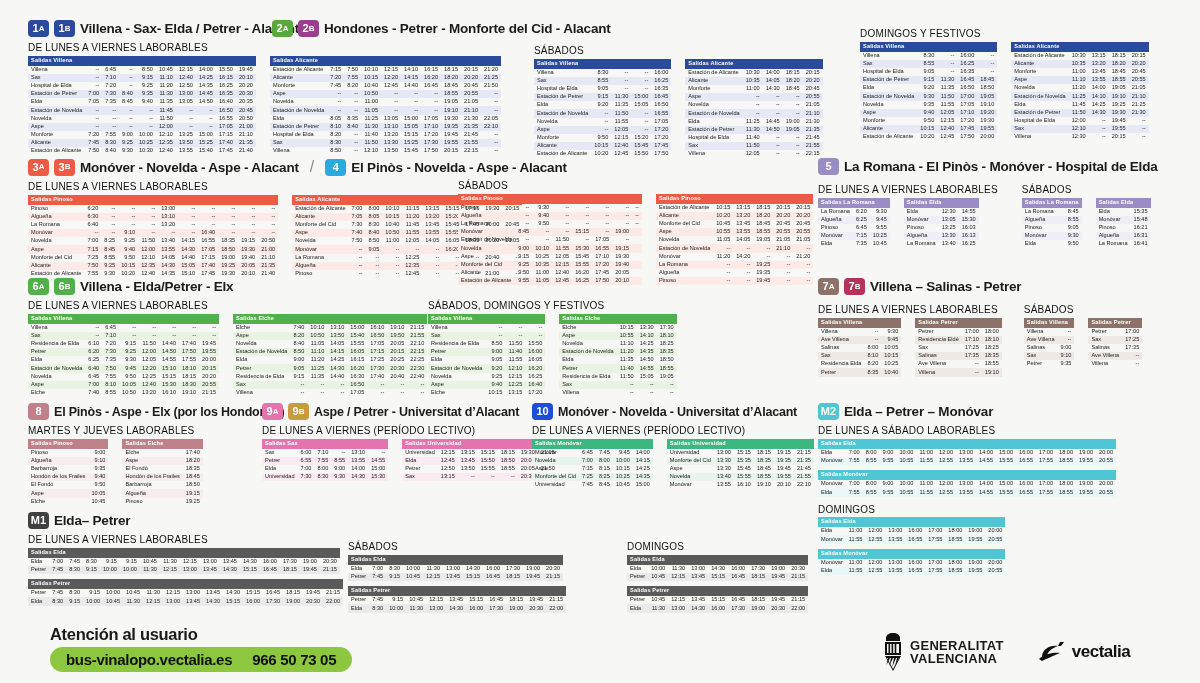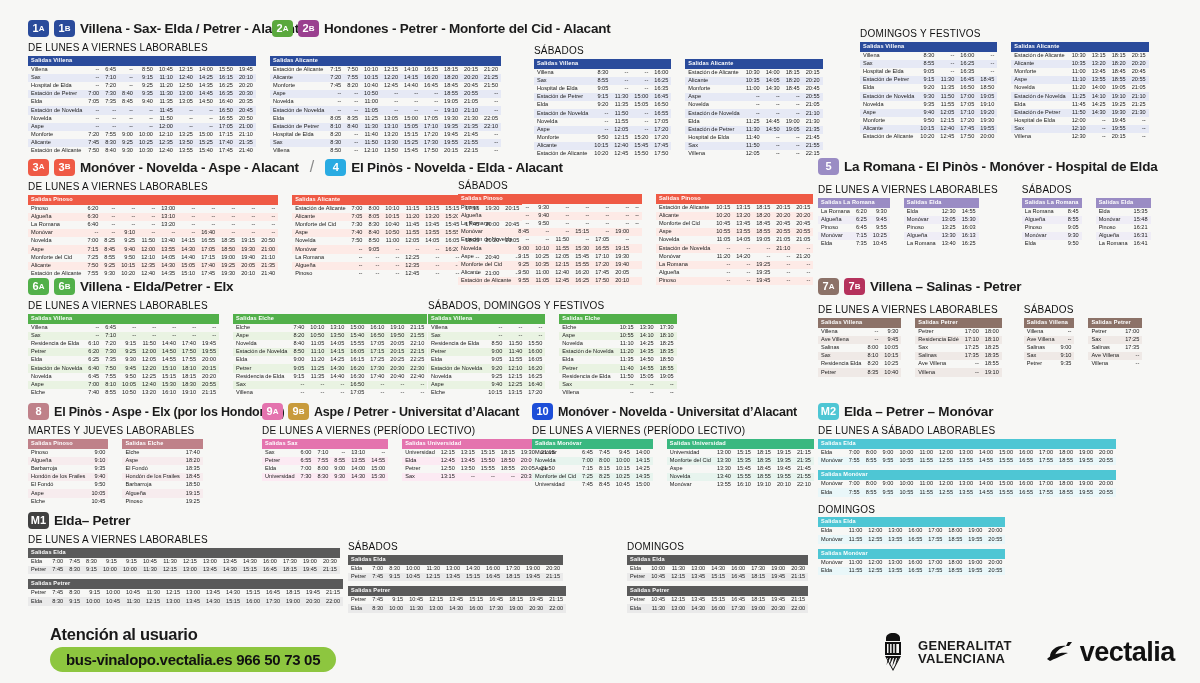--- a/index.html
+++ b/index.html
@@ -85,25 +85,25 @@
 
   
   .panel{position:absolute;}
 
   
   .footer-att{font-size:16.5px;font-weight:bold;color:#1a1a1a;letter-spacing:-.3px;margin-bottom:3px;}
   .pill{
     display:inline-block;background:#8dc63f;border-radius:13px;
     padding:4px 16px;font-size:15px;font-weight:bold;color:#111;letter-spacing:-.3px;
   }
-  .pill .phone{margin-left:4px;}
+  .pill .phone{margin-left:20px;}
   .logos{display:flex;align-items:center;gap:34px;}
-  .gv{display:flex;align-items:center;gap:12px;}
+  .gv{display:flex;align-items:center;gap:4px;}
   .gv-text{font-size:13px;font-weight:bold;line-height:1.02;letter-spacing:.3px;color:#1a1a1a;}
-  .vect{display:flex;align-items:center;gap:4px;font-size:27px;font-weight:bold;color:#111;letter-spacing:-.5px;}
+  .vect{display:flex;align-items:center;gap:4px;font-size:17px;font-weight:bold;color:#111;letter-spacing:-.5px;}
 </style>
 </head>
 <body>
 
 <div class="page">
 
   <div class="panel" style="left:28px;top:20px;">
     <div class="route-head">
       <span class="badge" style="background:#2a4b9b">
           <span>1</span>
@@ -792,21 +792,21 @@
         </span>
       <span class="badge" style="background:#ef5a45">
           <span>3</span>
           <span class="sub">B</span>
         </span>
       <span class="route-title">Monóver - Novelda - Aspe - Alacant</span>
       <span class="slash">/</span>
       <span class="badge" style="background:#29abe2">
           <span>4</span>
         </span>
-      <span class="route-title">El Pinòs - Novelda - Elda - Alacant</span>
+      <span class="route-title">El Pinòs - Novelda - Aspe - Alacant</span>
     </div>
     <div class="daytype">DE LUNES A VIERNES LABORABLES</div>
     <div class="tables-row">
       <div class="block">
           <table class="tt th-red">
             <thead>
               <tr>
                 <th colspan="11">Salidas Pinoso</th>
               </tr>
             </thead>

